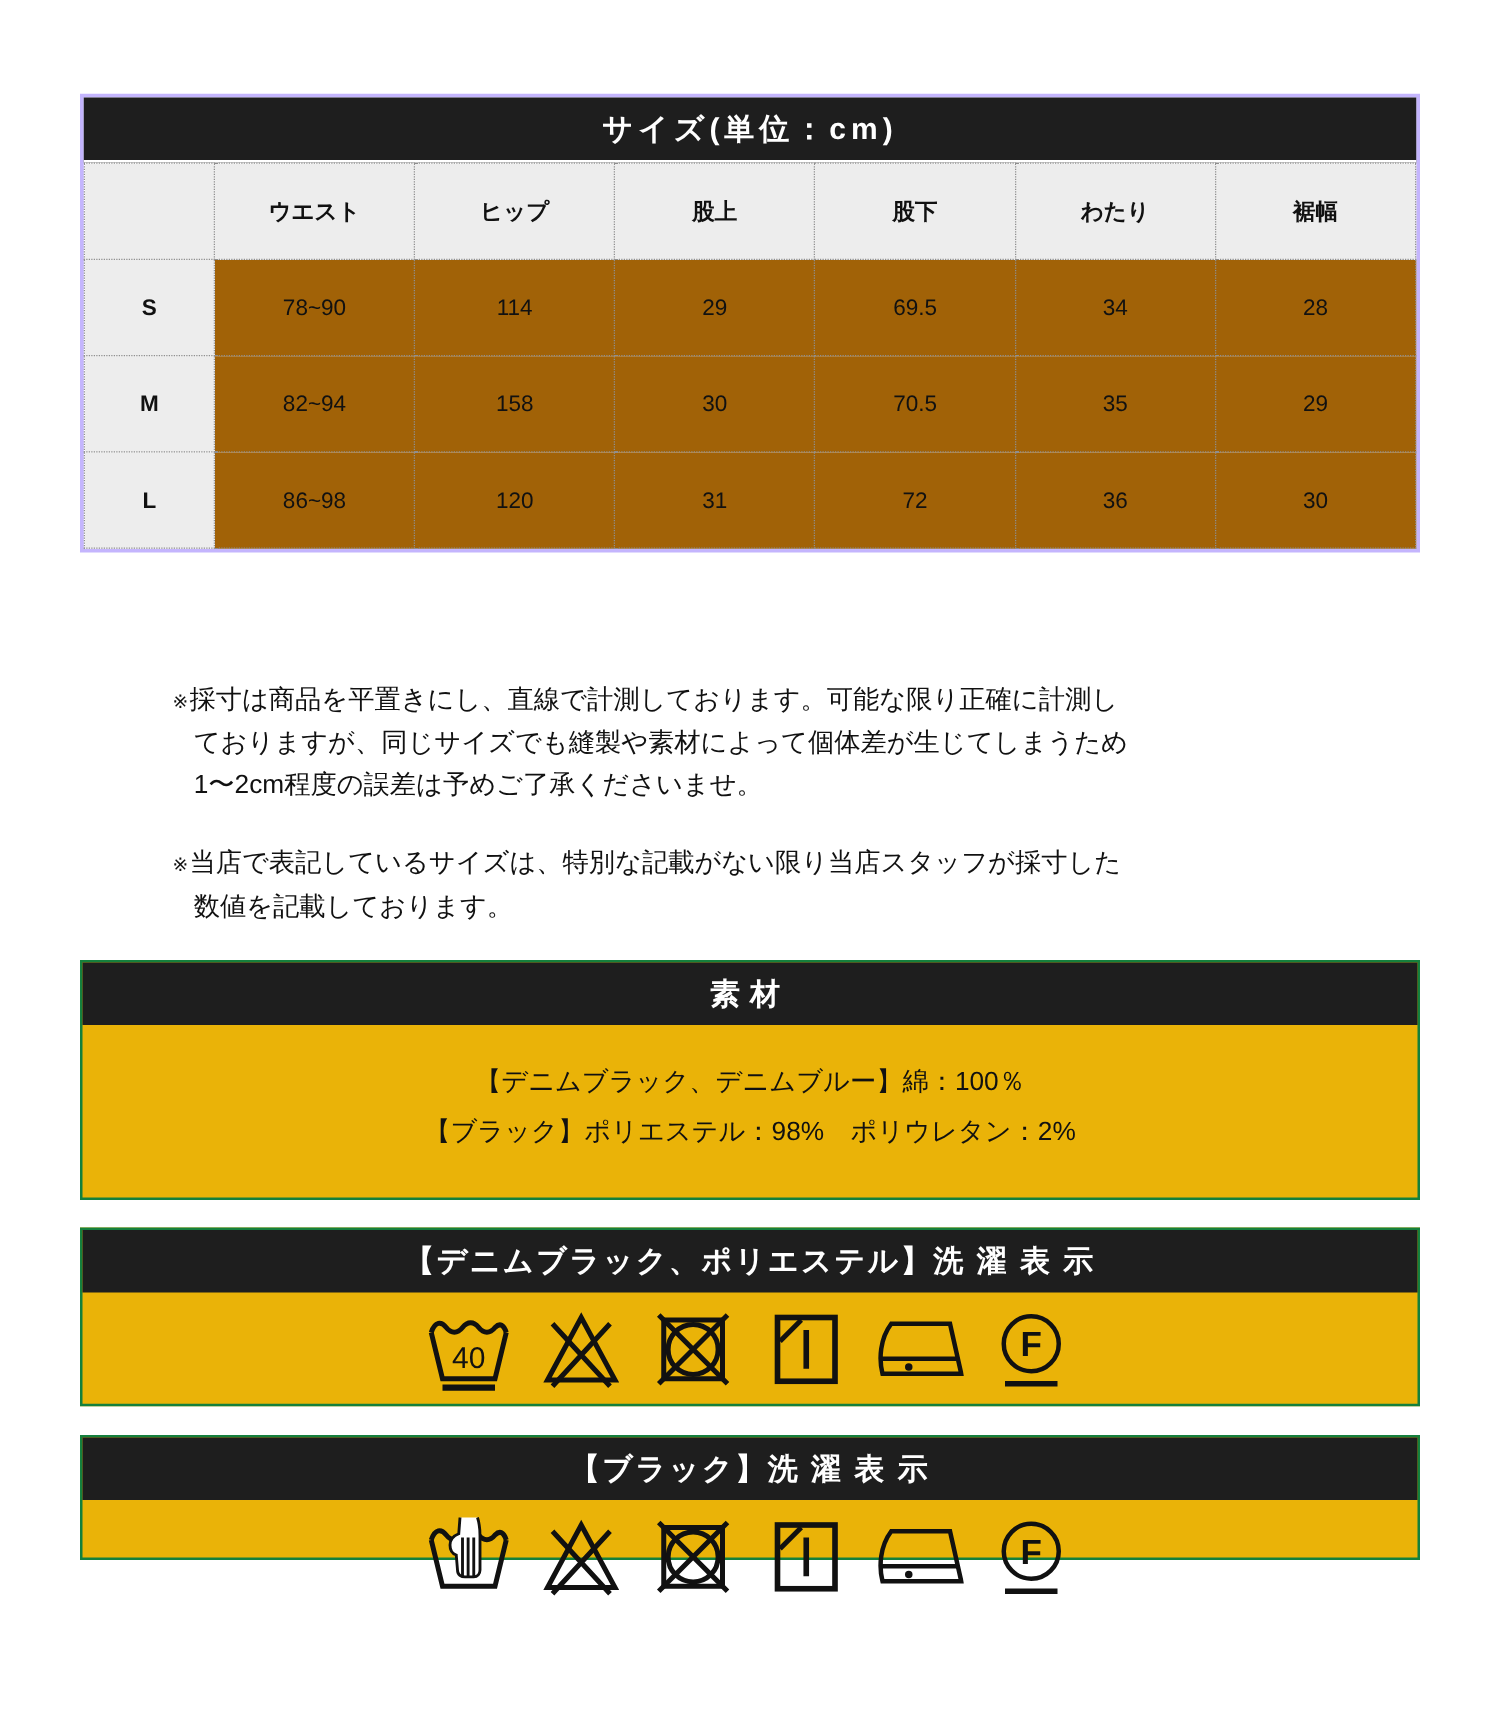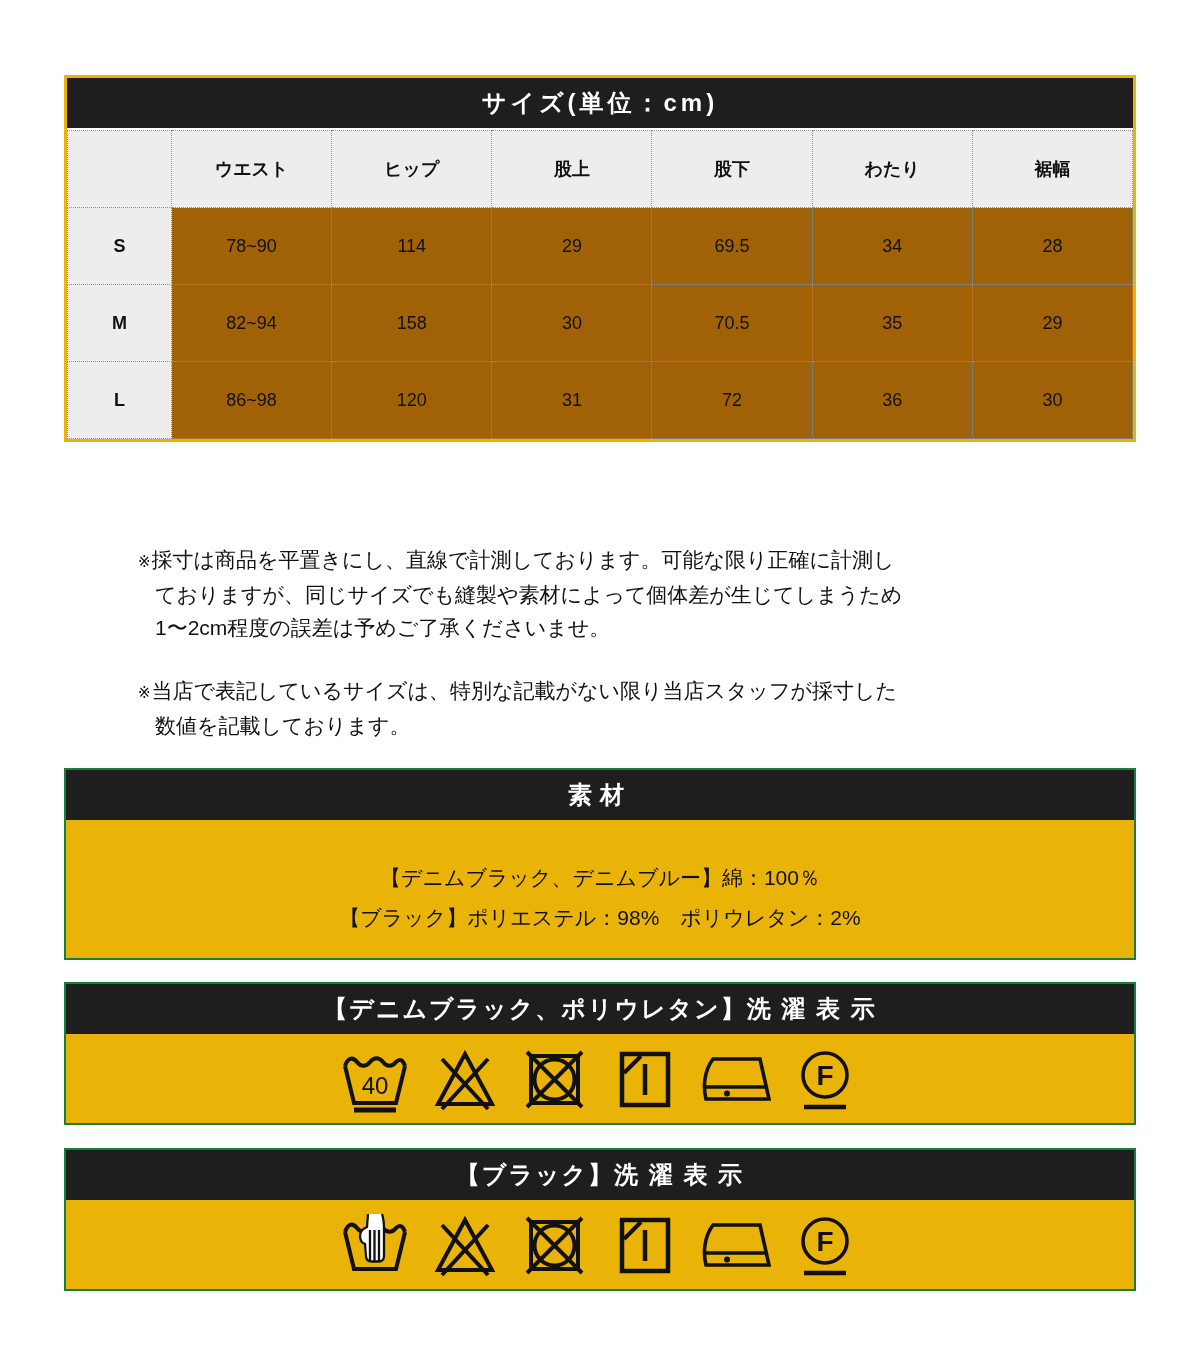--- a/index.html
+++ b/index.html
@@ -4,46 +4,46 @@
 <style>
   html,body{margin:0;padding:0;background:#fff;}
   body{width:1200px;height:1368px;position:relative;font-family:"Liberation Sans","DejaVu Sans",sans-serif;color:#111;}
   .abs{position:absolute;left:64px;width:1072px;box-sizing:border-box;}
 
   
   .bar{height:50px;background:#1e1e1e;color:#fff;display:flex;align-items:center;justify-content:center;
        font-weight:bold;font-size:24px;letter-spacing:2px;}
 
   
-  .table-wrap{top:75px;border:3px solid #eab308;background:#fff;}
+  .table-wrap{top:75px;border:3px solid #c4b5fd;background:#fff;}
   .table-wrap .bar{letter-spacing:4px;border-bottom:2px solid #fff;}
   table{width:100%;border-collapse:collapse;table-layout:fixed;}
   col.c0{width:104px;}
   th,td{border:1px dotted #8f8f8f;text-align:center;vertical-align:middle;font-size:18px;padding:0;}
   thead th{height:76px;background:#ededed;font-weight:bold;}
   tbody tr{height:77px;}
   tbody th{background:#ededed;font-weight:bold;}
   tbody td{background:#a16207;font-weight:normal;}
 
   
   .note{position:absolute;left:90px;width:810px;font-size:21px;line-height:33px;margin-left:48px;}
   .note-1{top:543px;}
   .note-2{top:674px;}
   .note-line.cont{padding-left:17px;}
   .marker{font-size:15px;padding-right:1px;}
 
   
   .boxed{border:2px solid #15803d;background:#eab308;}
   .material{top:768px;height:192px;}
   .material .bar{letter-spacing:8px;}
-  .mat-body{padding-top:26px;text-align:center;margin-top:12px;}
+  .mat-body{padding-top:26px;text-align:center;}
   .mat-body p{margin:0;font-size:21px;line-height:40px;}
 
   .care-1{top:982px;height:143px;}
-  .care-2{top:1148px;height:143px;}
+  .care-2{top:1148px;height:100px;}
   .sym-row{height:91px;display:flex;align-items:center;justify-content:center;gap:18px;}
   .care-icon{width:72px;height:66px;display:block;}
 
   .defs{position:absolute;width:0;height:0;overflow:hidden;}
 </style>
 </head>
 <body>
 
 <svg class="defs" xmlns="http://www.w3.org/2000/svg" aria-hidden="true">
   <defs>
@@ -167,21 +167,21 @@
 
   <section class="abs boxed material">
     <div class="bar">素材</div>
     <div class="mat-body">
         <p>【デニムブラック、デニムブルー】綿：100％</p>
         <p>【ブラック】ポリエステル：98%　ポリウレタン：2%</p>
       </div>
   </section>
 
   <section class="abs boxed care-1">
-    <div class="bar">【デニムブラック、ポリウレタン】洗 濯 表 示</div>
+    <div class="bar">【デニムブラック、ポリエステル】洗 濯 表 示</div>
     <div class="sym-row">
         <svg viewBox="0 0 72 66" class="care-icon">
           <use href="#g-wash40"></use>
         </svg>
         <svg viewBox="0 0 72 66" class="care-icon">
           <use href="#g-nobleach"></use>
         </svg>
         <svg viewBox="0 0 72 66" class="care-icon">
           <use href="#g-notumble"></use>
         </svg>

